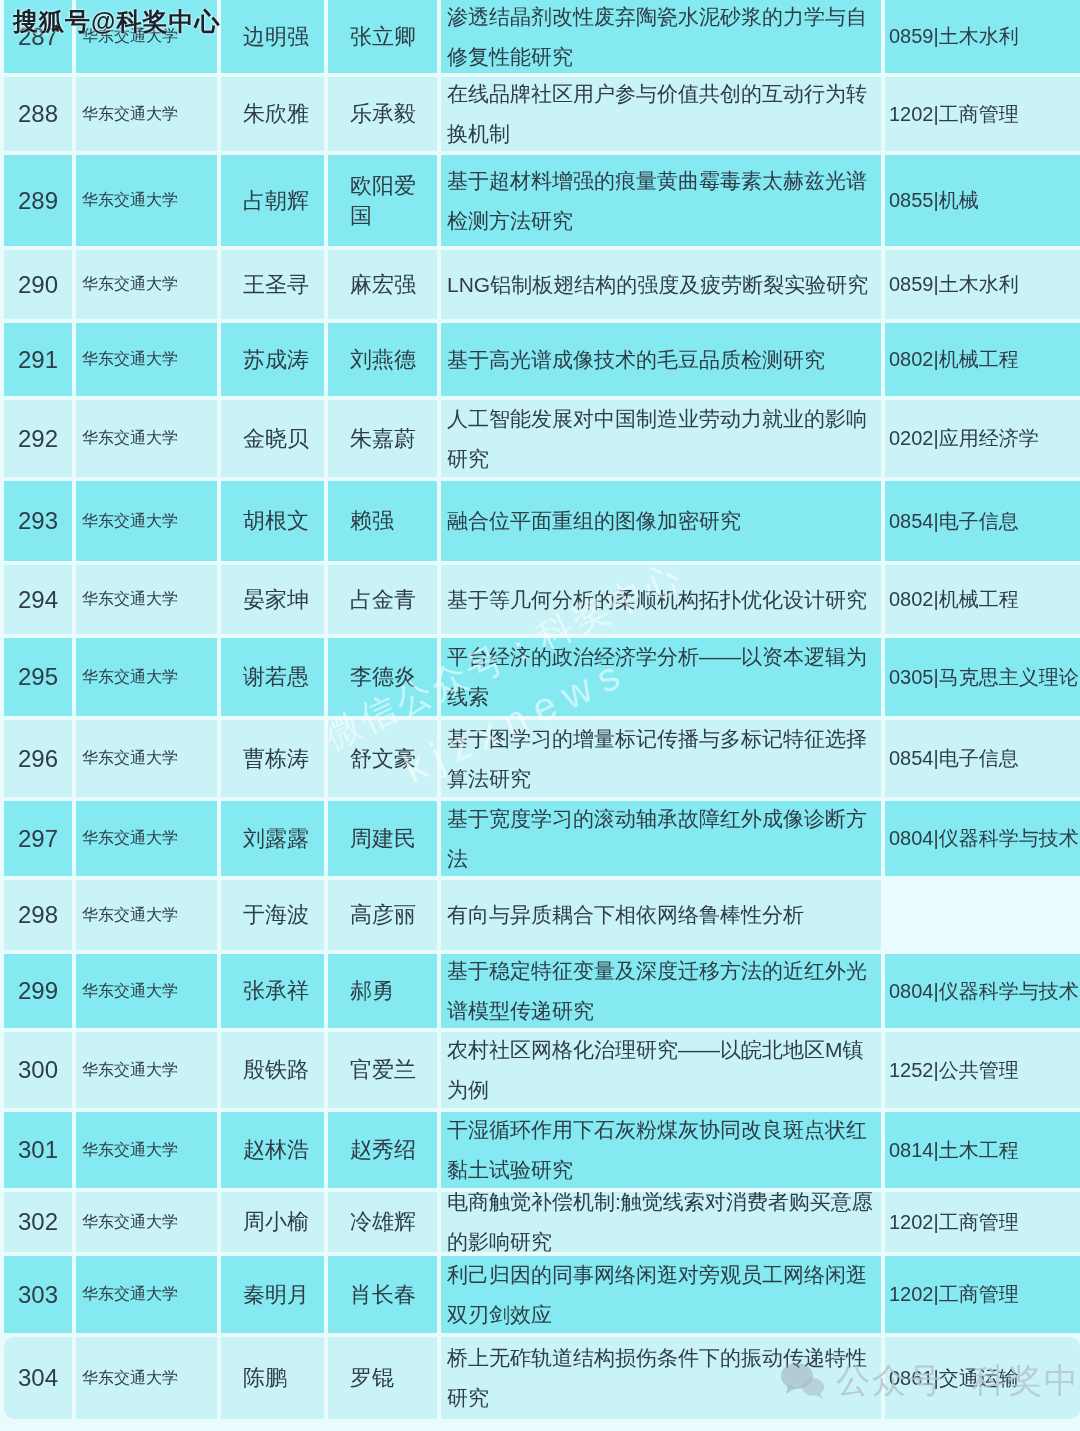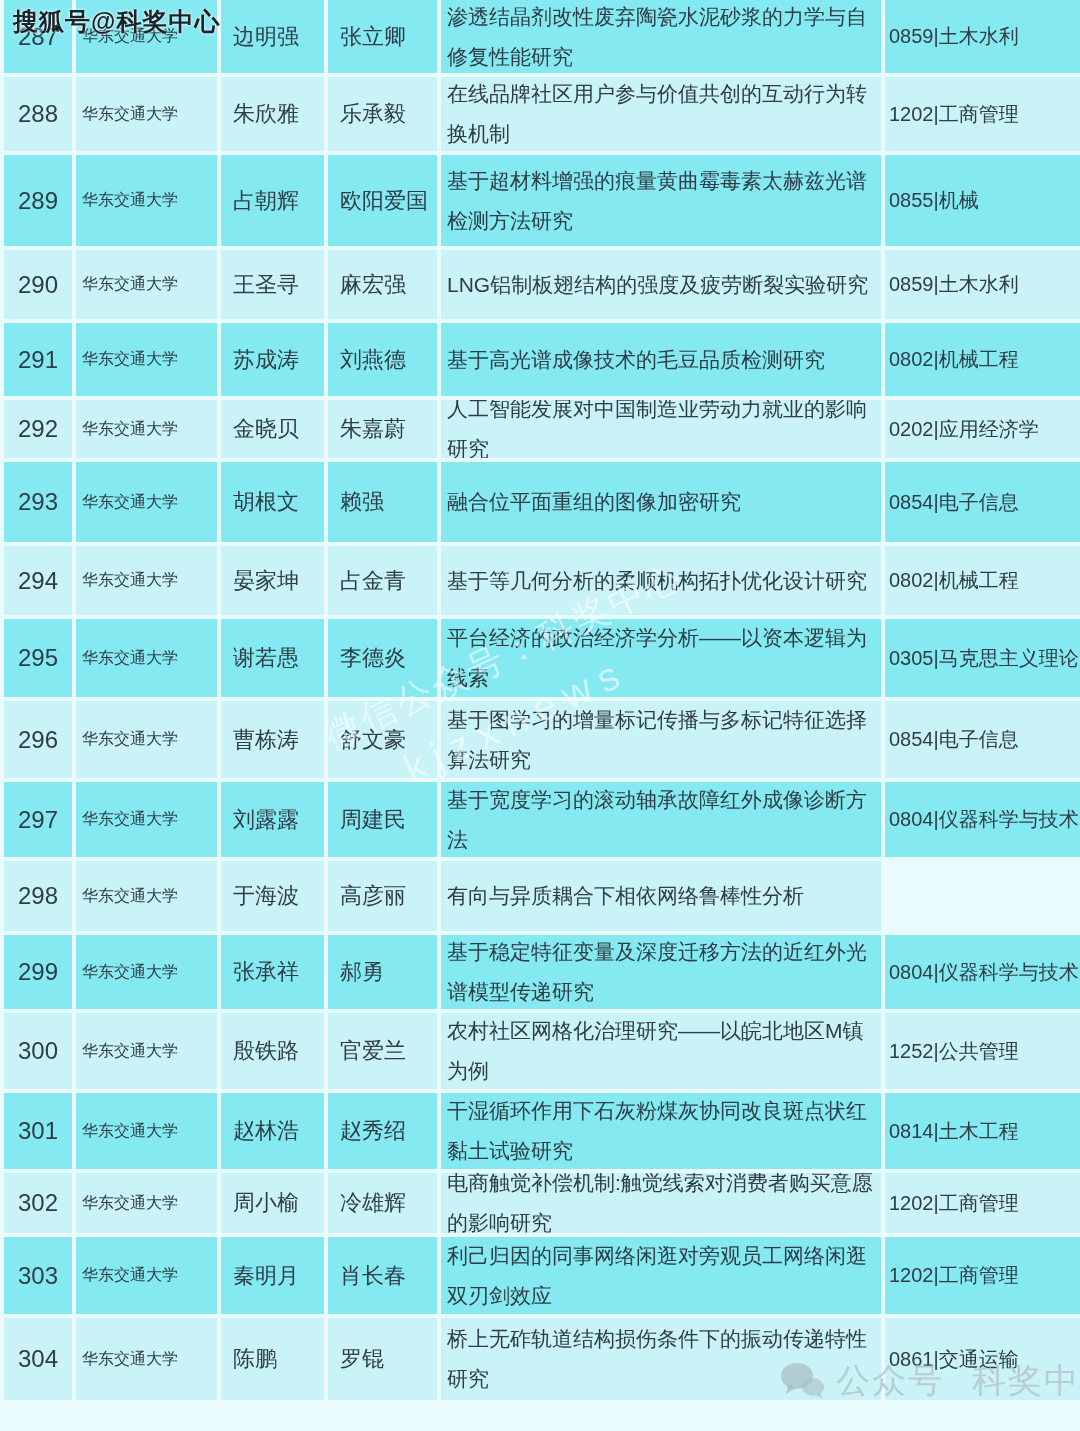--- a/index.html
+++ b/index.html
@@ -22,27 +22,27 @@
     padding-left:4px;box-sizing:border-box;
   }
   .row{
     display:grid;
     grid-template-columns:68px 141px 103px 109px 440px 195px;
     column-gap:4px;
     box-sizing:border-box;
     border-bottom:4px solid var(--grid);
     overflow:hidden;
   }
-  .row:last-child{border-bottom:none;}
+  .row:last-child{border-bottom:none;border-radius:10px;}
   .row:nth-child(1){height:77px}
   .row:nth-child(2){height:78px}
   .row:nth-child(3){height:95px}
   .row:nth-child(4){height:73px}
   .row:nth-child(5){height:77px}
-  .row:nth-child(6){height:62px}
+  .row:nth-child(6){height:81px}
   .row:nth-child(7){height:84px}
   .row:nth-child(8){height:73px}
   .row:nth-child(9){height:82px}
   .row:nth-child(10){height:81px}
   .row:nth-child(11){height:79px}
   .row:nth-child(12){height:74px}
   .row:nth-child(13){height:78px}
   .row:nth-child(14){height:80px}
   .row:nth-child(15){height:80px}
   .row:nth-child(16){height:64px}
@@ -50,21 +50,21 @@
   .row:nth-child(18){height:82px}
   .row.a .cell{background:var(--row-a);}
   .row.b .cell{background:var(--row-b);}
   .cell{
     display:flex;align-items:center;
     overflow:hidden;
     color:var(--text);
   }
   .c-no{justify-content:center;font-size:24px;}
   .c-univ{padding-left:6px;font-size:16px;}
-  .c-app,.c-sup{padding-left:12px;font-size:22px;}
+  .c-app,.c-sup{padding-left:22px;font-size:22px;}
   .c-title{padding-left:6px;padding-right:2px;font-size:21px;line-height:40px;}
   .c-code{padding-left:4px;font-size:20px;white-space:nowrap;}
 
   .wm-top{
     position:absolute;left:13px;top:5px;z-index:6;
     font-size:25px;font-weight:bold;letter-spacing:1px;
     color:#18242c;
     text-shadow:0 0 3px rgba(255,255,255,.95),0 0 1px rgba(255,255,255,.9);
   }
   .wm-diag{

